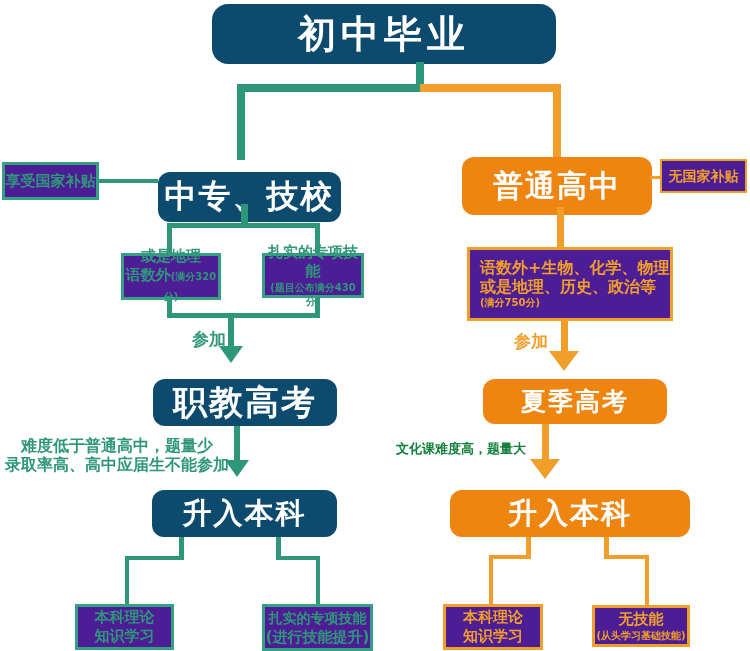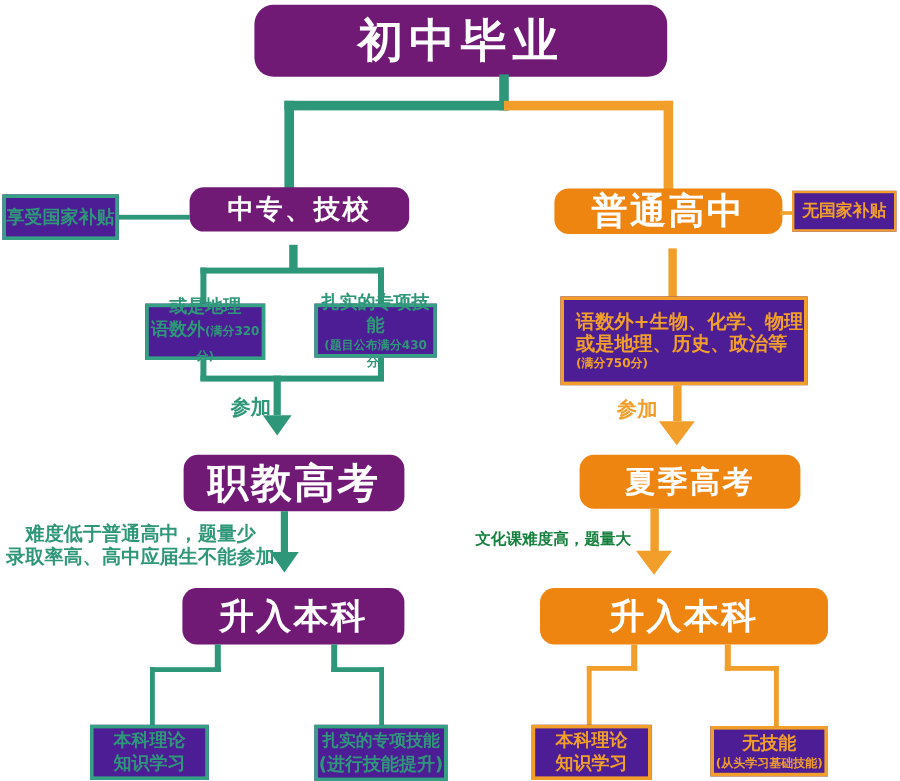--- a/index.html
+++ b/index.html
@@ -2,21 +2,21 @@
 <html><head>
 <meta charset="utf-8">
 <style>
   html,body{margin:0;padding:0;background:#fff;}
   body{font-family:"DejaVu Sans", sans-serif;}
   .canvas{position:relative;width:750px;height:651px;background:#fff;overflow:hidden;}
 
   
   .fbox{position:absolute;display:flex;align-items:center;justify-content:center;
         color:#fff;font-weight:bold;border-radius:12px;letter-spacing:2px;}
-  .fbox.green{background:#701a75;}
+  .fbox.green{background:#0c4a6e;}
   .fbox.orange{background:#EF8511;}
 
   
   .obox{position:absolute;display:flex;flex-direction:column;align-items:center;
         justify-content:center;text-align:center;background:#4c1d95;box-sizing:border-box;}
   .obox.teal{border:3px solid #35A083;color:#2F9779;}
   .obox.orange{border:3px solid #F19E2B;color:#F19E2B;}
   .obox .big{font-size:15px;font-weight:600;line-height:19px;}
   .obox .small{font-size:10px;font-weight:600;}
 
@@ -49,21 +49,21 @@
   <div class="ln teal" style="left:237px;top:84px;width:187px;height:8px;"></div>
   <div class="ln teal" style="left:237px;top:84px;width:8px;height:76px;"></div>
   <div class="ln orange" style="left:420px;top:84px;width:140px;height:8px;"></div>
   <div class="ln orange" style="left:553px;top:84px;width:8px;height:76px;"></div>
 
   <div class="obox teal" style="left:2px;top:162px;width:97px;height:38px;">
     <span class="big">享受国家补贴</span>
   </div>
   <div class="ln teal" style="left:99px;top:179px;width:59px;height:4px;"></div>
 
-  <div class="fbox green" style="left:158px;top:156px;width:183px;height:37px;font-size:22px;">中专、技校</div>
+  <div class="fbox green" style="left:158px;top:172px;width:183px;height:50px;font-size:32px;">中专、技校</div>
 
   <div class="ln teal" style="left:241px;top:204px;width:7px;height:23px;"></div>
   <div class="ln teal" style="left:167px;top:223px;width:153px;height:5px;"></div>
   <div class="ln teal" style="left:167px;top:223px;width:5px;height:32px;"></div>
   <div class="ln teal" style="left:315px;top:223px;width:5px;height:32px;"></div>
 
   <div class="obox teal" style="left:121px;top:253px;width:100px;height:47px;">
     <span class="big">或是地理</span>
     <span class="big"><span>语数外</span><span class="small">(满分320分)</span></span>
   </div>
@@ -100,21 +100,21 @@
 
   <div class="obox teal" style="left:75px;top:604px;width:99px;height:46px;">
     <span class="big">本科理论</span>
     <span class="big">知识学习</span>
   </div>
   <div class="obox teal" style="left:262px;top:604px;width:111px;height:47px;">
     <span class="big" style="font-size:14px;">扎实的专项技能</span>
     <span class="big" style="font-size:15px;">(进行技能提升)</span>
   </div>
 
-  <div class="fbox orange" style="left:462px;top:157px;width:190px;height:38px;font-size:30px;">普通高中</div>
+  <div class="fbox orange" style="left:462px;top:157px;width:190px;height:58px;font-size:30px;">普通高中</div>
   <div class="ln orange" style="left:650px;top:176px;width:12px;height:3px;"></div>
   <div class="obox orange" style="left:660px;top:159px;width:87px;height:34px;border-width:2px;">
     <span class="big" style="font-size:14px;">无国家补贴</span>
   </div>
 
   <div class="ln orange" style="left:557px;top:207px;width:7px;height:41px;"></div>
 
   <div class="obox orange" style="left:467px;top:247px;width:206px;height:74px;align-items:flex-start;padding-left:10px;">
     <span class="big" style="font-size:16px;">语数外+生物、化学、物理</span>
     <span class="big" style="font-size:16px;">或是地理、历史、政治等</span>

